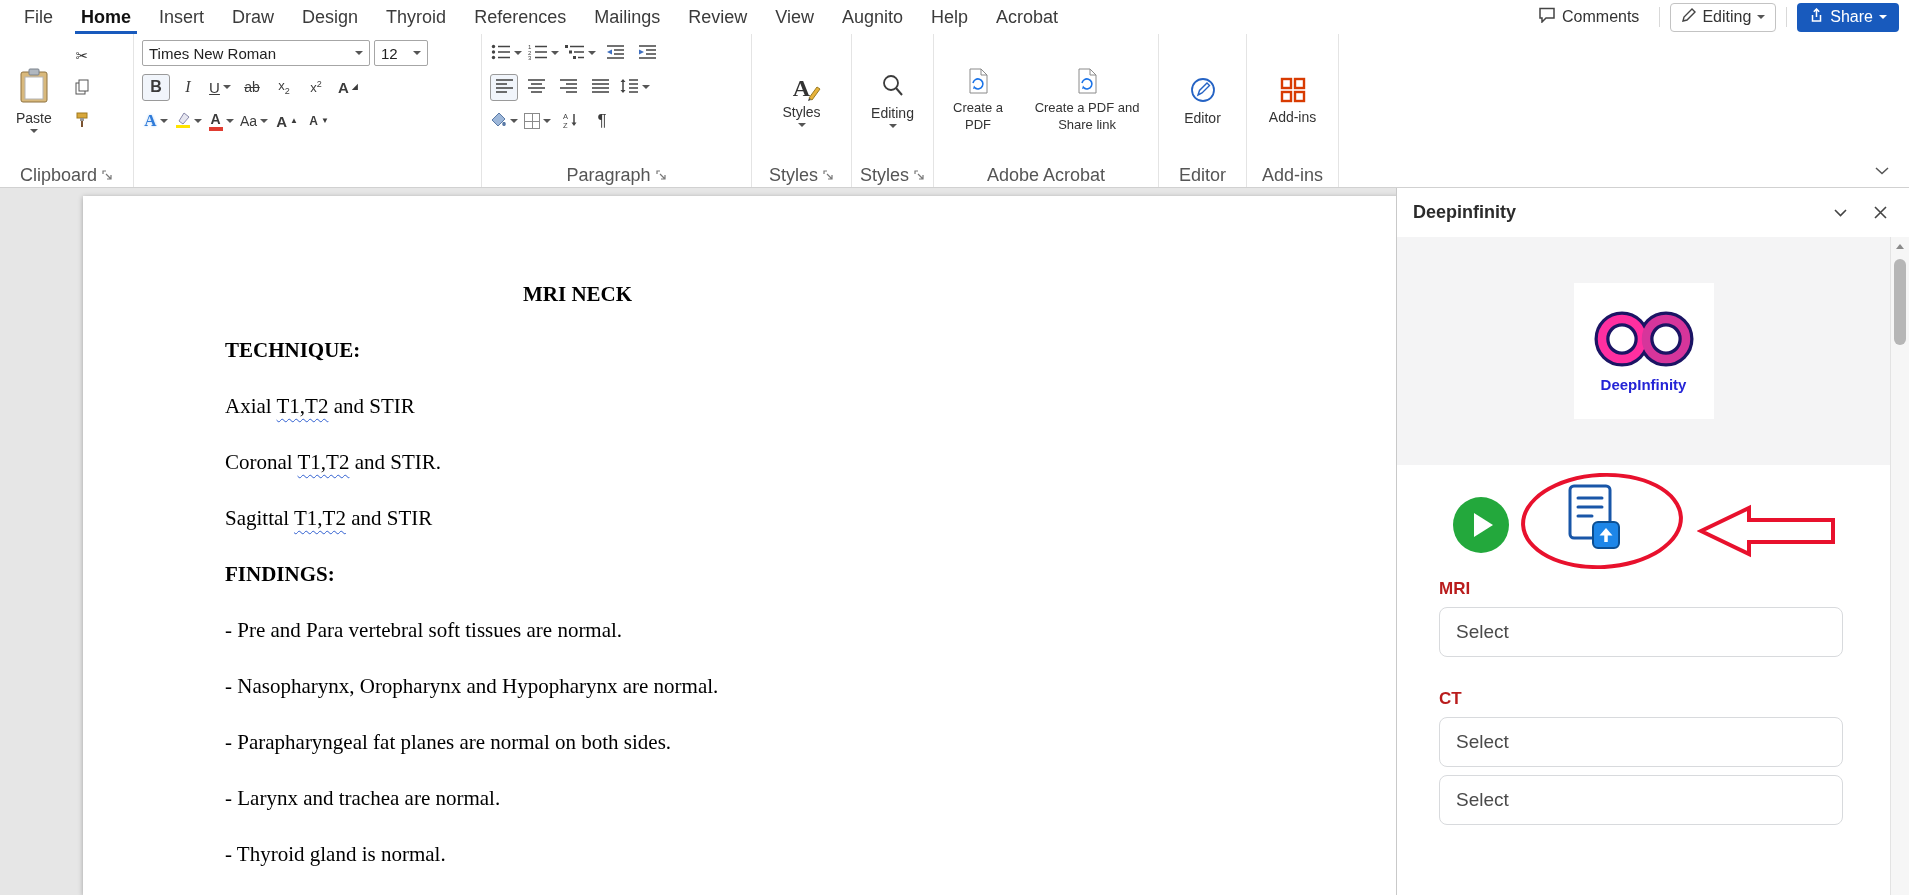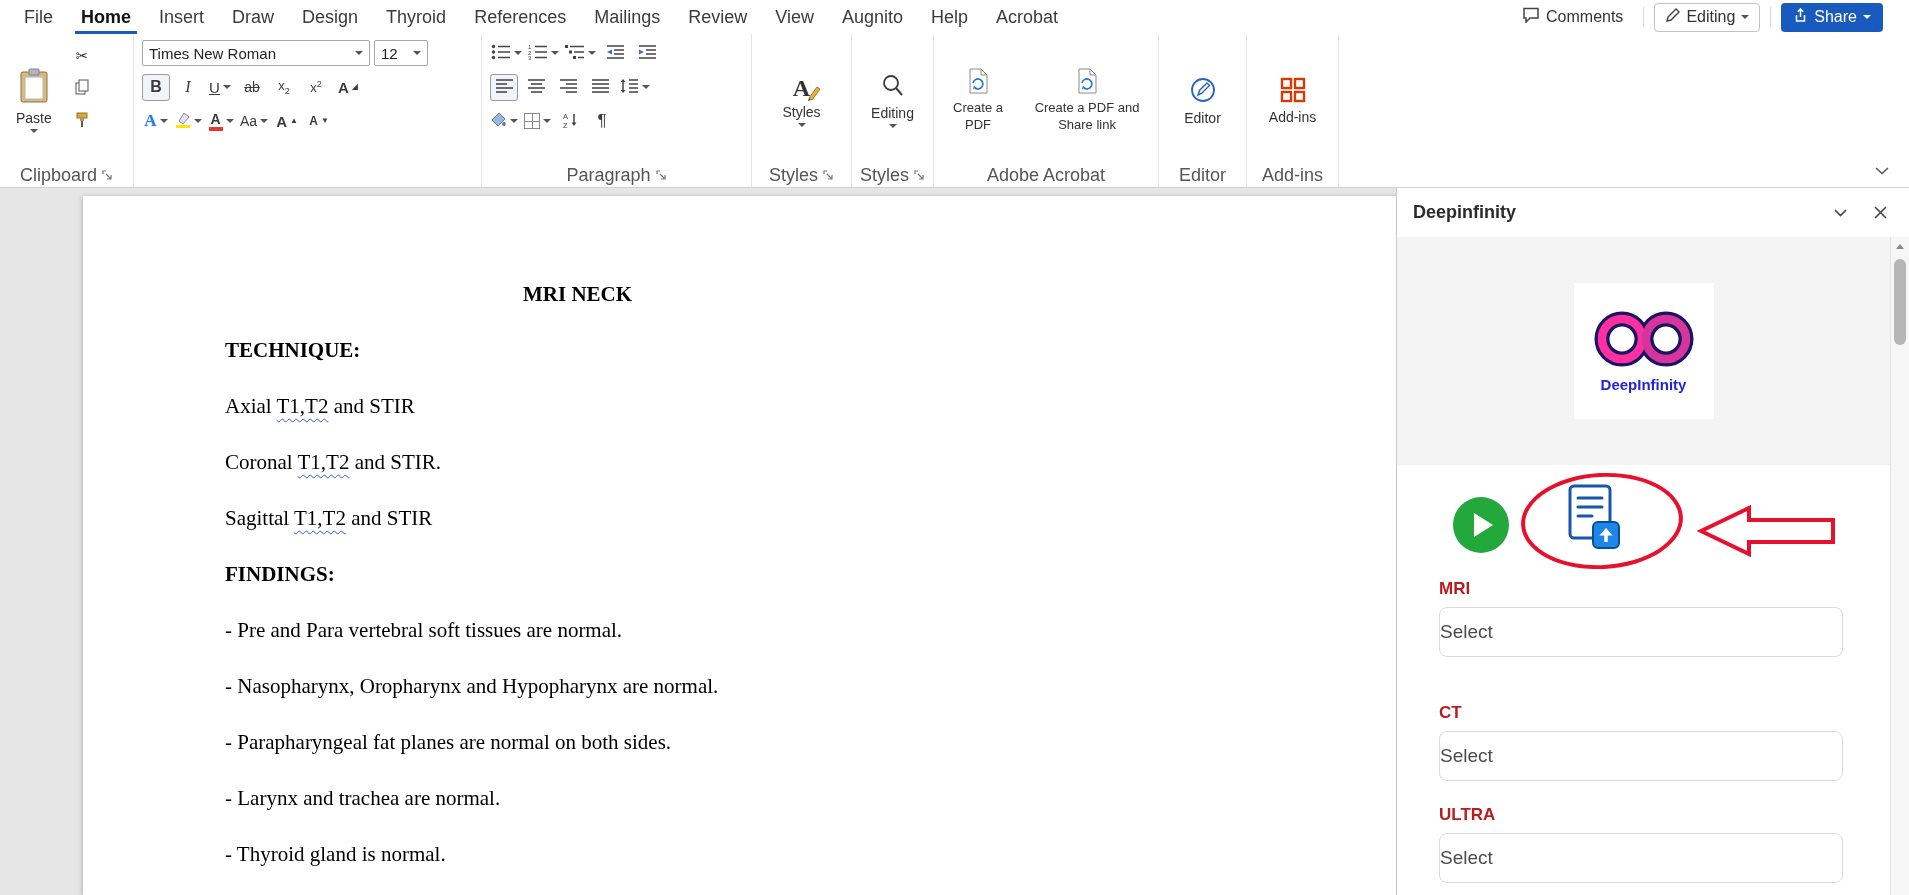--- a/index.html
+++ b/index.html
@@ -4,21 +4,21 @@
 <style>
   * { box-sizing: border-box; margin: 0; padding: 0; }
   html,body { width:1909px; height:895px; overflow:hidden; background:#fff;
     font-family:"Liberation Sans", sans-serif; color:#333; }
 
   
   .menubar { height:34px; display:flex; align-items:stretch; background:#fff; padding-left:10px; }
   .mtab { display:flex; align-items:center; padding:12px 14px; font-size:18px; color:#3b3b3b; cursor:default; position:relative; }
   .mtab.active { color:#111; font-weight:700; }
   .mtab.active::after { content:""; position:absolute; left:8px; right:8px; bottom:0; height:3px; background:#185abd; }
-  .mright { margin-left:auto; display:flex; align-items:center; gap:10px; padding-right:26px; }
+  .mright { margin-left:auto; display:flex; align-items:center; gap:10px; padding-right:10px; }
   .pillbtn { display:flex; align-items:center; gap:6px; font-size:16px; color:#333; padding:4px 10px; border-radius:4px; }
   .pillbtn.bordered { border:1px solid #c3c3c3; }
   .sharebtn { background:#185abd; color:#fff; border:none; display:flex; align-items:center; gap:6px; font-size:16px; padding:5px 12px; border-radius:4px; }
   .vdiv { width:1px; height:20px; background:#d9d9d9; }
   .chev { display:inline-block; width:0; height:0; border-left:4px solid transparent; border-right:4px solid transparent; border-top:4px solid #555; }
   .chev.w { border-top-color:#fff; }
 
   
   .ribbon { height:154px; background:#fff; border-bottom:1px solid #d1d1d1; display:flex; position:relative; }
   .rgroup { display:flex; flex-direction:column; border-right:1px solid #e4e4e4; padding:4px 8px 0; }
@@ -70,21 +70,21 @@
   .logo-zone { height:228px; background:#f4f4f5; margin-right:19px; display:flex; align-items:center; justify-content:center; }
   .logo-card { width:140px; height:136px; background:#fff; display:flex; flex-direction:column; align-items:center; justify-content:center; gap:4px; }
   .logo-text { font-size:15px; font-weight:700; color:#2424d6; }
   .tools-row { position:relative; height:96px; margin-top:16px; }
   .playbtn { position:absolute; left:56px; top:16px; width:56px; height:56px; border-radius:50%; background:#23a83c; display:flex; align-items:center; justify-content:center; }
   .playbtn .tri { width:0; height:0; border-top:12px solid transparent; border-bottom:12px solid transparent; border-left:19px solid #fff; margin-left:5px; }
   .upload-ic { position:absolute; left:158px; top:0; }
   .red-ellipse { position:absolute; left:124px; top:-8px; width:162px; height:96px; border:4px solid #e8112d; border-radius:50%; transform:rotate(-3deg); pointer-events:none; }
   .red-arrow { position:absolute; left:300px; top:22px; }
   .sect-label { margin:2px 0 8px 42px; font-size:17px; font-weight:700; color:#b91c1c; }
-  .sel-box { margin:0 48px 14px 42px; width:404px; height:50px; border:1px solid #d8dadd; border-radius:8px; background:#fff; display:flex; align-items:center; font-size:19px; color:#4a4a4a; }
+  .sel-box { margin:0 48px 0 42px; width:404px; height:50px; border:1px solid #d8dadd; border-radius:8px; background:#fff; display:flex; align-items:center; padding-left:16px; font-size:19px; color:#4a4a4a; }
   .gap32 { height:30px; } .gap10 { height:8px; }
   .pscroll { position:absolute; right:0; top:0; bottom:0; width:19px; background:#f6f6f6; border-left:1px solid #e3e3e3; }
   .pscroll .up { height:18px; display:flex; align-items:center; justify-content:center; }
   .pscroll .up i { width:0; height:0; border-left:4px solid transparent; border-right:4px solid transparent; border-bottom:5px solid #8a8a8a; }
   .pscroll .thumb { position:absolute; left:3px; top:22px; width:12px; height:86px; background:#b6b6b6; border-radius:6px; }
 </style>
 </head>
 <body>
 
 <div class="menubar">
@@ -610,21 +610,20 @@
           <span>Select</span>
         </div>
 
       <div class="gap32"></div>
       <div class="sect-label">CT</div>
       <div class="sel-box">
           <span>Select</span>
         </div>
 
       <div class="gap10"></div>
-      <div class="sect-label">ULTRA</div>
       <div class="sel-box">
           <span>Select</span>
         </div>
 
       <div class="pscroll">
         <div class="up">
             <i></i>
           </div>
         <div class="thumb"></div>
       </div>

